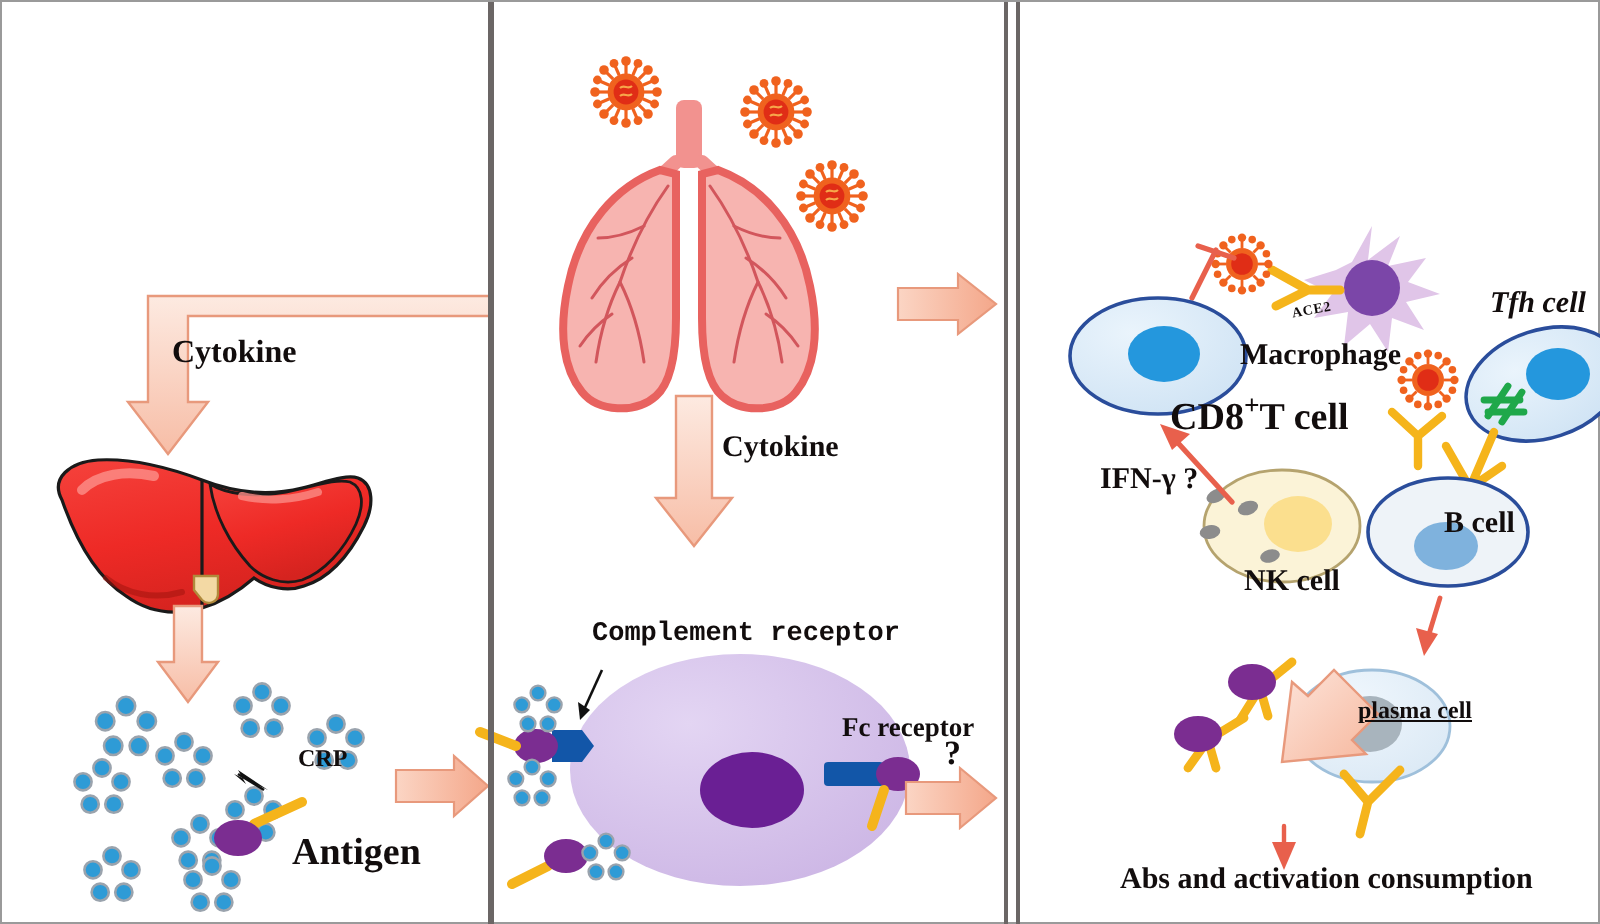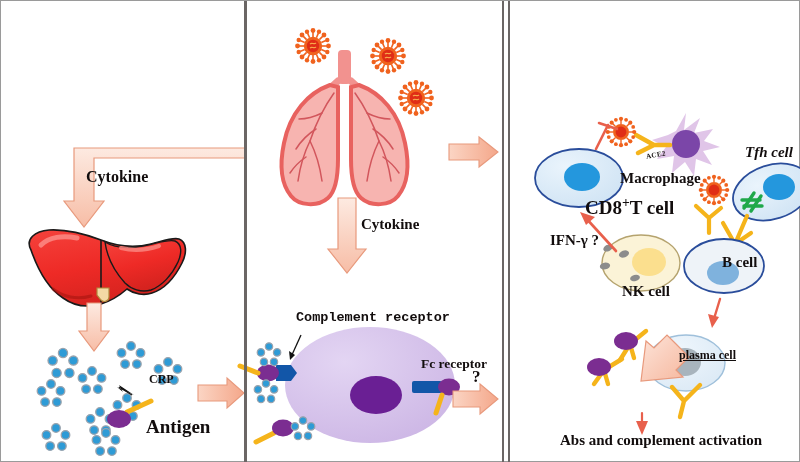--- a/index.html
+++ b/index.html
@@ -588,19 +588,19 @@
 
     <div class="lbl" style="left:218px;top:254px;font-size:15px;">B cell</div>
 
     <div class="lbl" style="left:118px;top:283px;font-size:15px;">NK cell</div>
 
     <div class="lbl" style="left:46px;top:232px;font-size:15px;">IFN-γ ?</div>
 
     <div class="lbl" style="left:175px;top:348px;font-size:12px;font-weight:bold;text-decoration:underline;">plasma cell</div>
 
 
-    <div class="lbl" style="left:56px;top:432px;font-size:15px;">Abs and complement activation</div>
+    <div class="lbl" style="left:56px;top:432px;font-size:15px;">Abs and activation consumption</div>
   </div>
 
   <div class="vdiv" style="left:243px;"></div>
   <div class="vdiv thin" style="left:501px;"></div>
   <div class="vdiv thin" style="left:507px;"></div>
 </div>
 
 </body></html>

